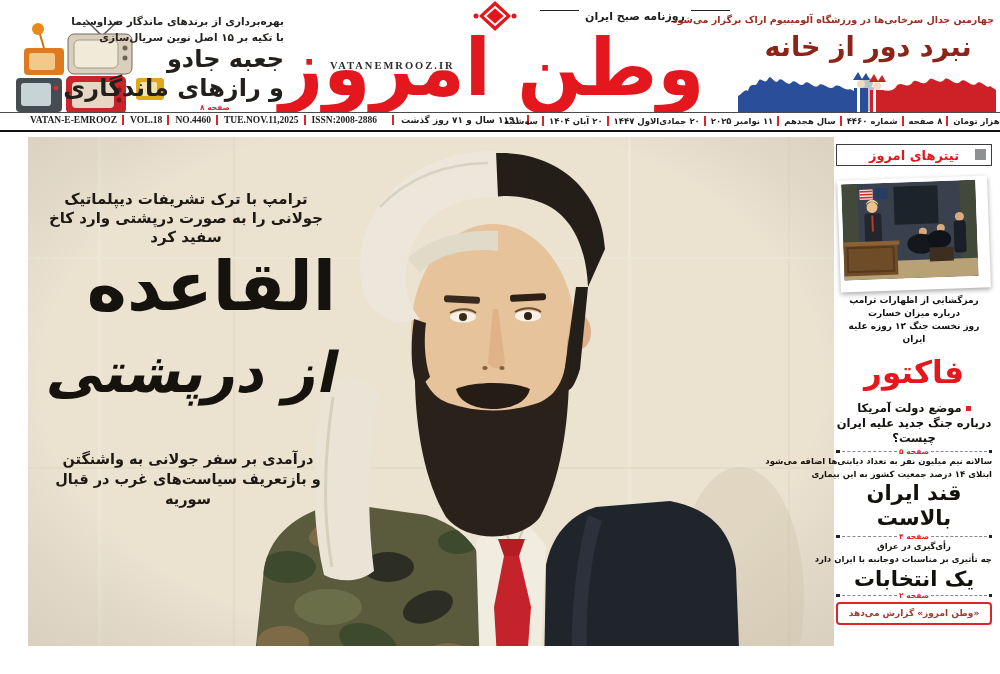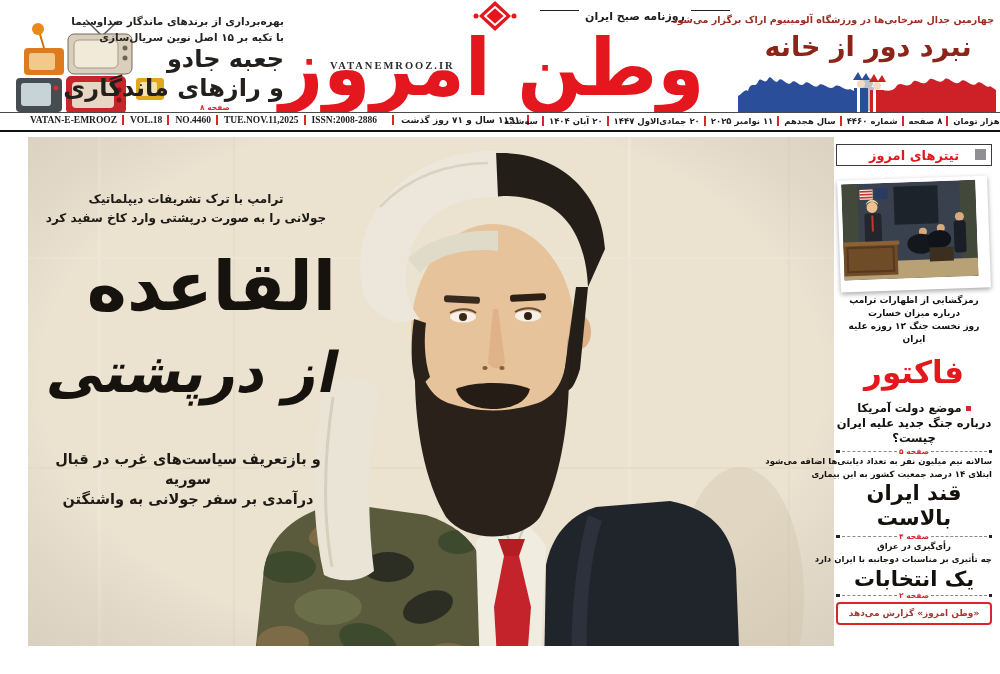--- a/index.html
+++ b/index.html
@@ -37,21 +37,21 @@
          font-size:9.5px;font-weight:bold;color:#1d1d1d;white-space:nowrap;}
   #dl-en span + span{border-left:2px solid #d8262b;margin-left:5px;padding-left:6px;}
   #dl-counter{position:absolute;left:392px;top:2px;font-size:9px;font-weight:bold;color:#1d1d1d;
               border-left:2px solid #d8262b;border-right:2px solid #d8262b;padding:0 7px;white-space:nowrap;}
   #dl-fa{position:absolute;left:504px;top:2.5px;display:flex;direction:ltr;font-size:8.5px;font-weight:bold;
          color:#1d1d1d;white-space:nowrap;}
   #dl-fa span + span{border-left:2px solid #d8262b;margin-left:4px;padding-left:5px;}
   
   #lead-photo{left:28px;top:137px;width:806px;height:537px;background:#ebe2d0;}
   #lead-photo svg.bg{position:absolute;inset:0;}
-  #lead-kicker{left:8px;top:53px;width:300px;text-align:center;font-size:12px;line-height:19px;
+  #lead-kicker{left:8px;top:53px;width:300px;text-align:center;font-size:15px;line-height:19px;
                font-weight:bold;color:#1d1915;}
   #lead-h1{left:8px;top:116px;width:300px;text-align:right;font-size:68px;line-height:1;
            font-weight:bold;color:#16120e;}
   #lead-h2{left:8px;top:208px;width:316px;text-align:center;font-size:56px;line-height:1;
            font-weight:bold;color:#16120e;transform:skewX(-12deg);}
   #lead-sub{left:8px;top:312px;width:304px;text-align:center;font-size:14.5px;line-height:20px;
             font-weight:bold;color:#1d1915;}
   
   #sidebar{left:836px;top:144px;width:156px;display:flex;flex-direction:column;align-items:stretch;}
   #sb-header{position:relative;height:20px;border:1px solid #3c3c3c;display:flex;align-items:center;
@@ -234,22 +234,22 @@
       <path d="M386,182 C382,210 383,236 390,252 L402,240 C396,222 396,200 398,186 Z" fill="#2a221a"></path>
       <path d="M428,252 C445,244 485,244 502,252 C498,268 478,272 465,272 C452,272 432,268 428,252 Z" fill="#241c15"></path>
     </svg>
     <div id="lead-kicker" class="abs rtl">
       <div>ترامپ با ترک تشریفات دیپلماتیک</div>
       <div>جولانی را به صورت درپشتی وارد کاخ سفید کرد</div>
     </div>
     <div id="lead-h1" class="abs rtl">القاعده</div>
     <div id="lead-h2" class="abs rtl">از درپشتی</div>
     <div id="lead-sub" class="abs rtl">
+      <div>درآمدی بر سفر جولانی به واشنگتن</div>
       <div>و بازتعریف سیاست‌های غرب در قبال سوریه</div>
-      <div>درآمدی بر سفر جولانی به واشنگتن</div>
     </div>
   </div>
 
   <div id="sidebar" class="abs">
     <div id="sb-header" class="rtl">
       <span>تیترهای امروز</span>
       <span class="gray-sq"></span>
     </div>
 
     <div id="sb-photo">

